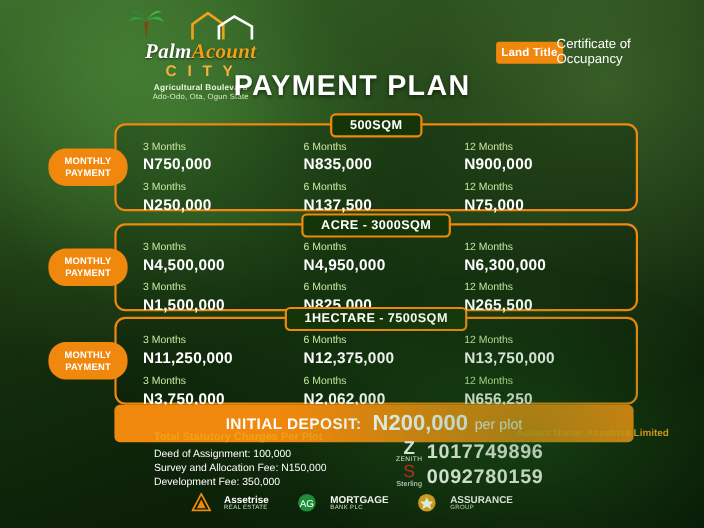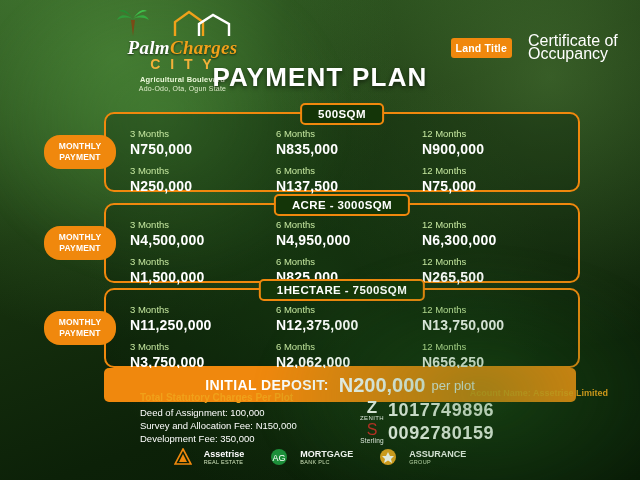--- a/index.html
+++ b/index.html
@@ -57,22 +57,22 @@
     font-size:7px;color:#dfeecb;margin-top:1px;letter-spacing:.2px;
   }
 
   .land-title-wrap{position:absolute;right:128px;top:38px;}
   .land-title{
     background:#f0880d;color:#ffffff;font-size:10.5px;font-weight:bold;
     padding:4px 5px;border-radius:3px;letter-spacing:.2px;
     display:inline-block;
   }
   .cert{
-    position:absolute;right:16px;top:34px;width:96px;
-    color:#ffffff;font-size:16px;line-height:13px;margin-left:32px;
+    position:absolute;right:38px;top:34px;width:96px;
+    color:#ffffff;font-size:12px;line-height:13px;margin-left:32px;
   }
 
   .plan-title{
     position:absolute;left:0;top:62px;width:640px;text-align:center;
     color:#ffffff;font-size:26px;font-weight:bold;letter-spacing:1.2px;
     text-shadow:0 2px 4px rgba(0,0,0,.55);
   }
 
   
   .panel{
@@ -158,21 +158,21 @@
           <path d="M20 13 C30 6 34 10 36 14 C30 11 25 11 20 13Z" fill="#35ad40"></path>
           <path d="M20 13 C14 3 9 3 6 5 C13 6 17 9 20 13Z" fill="#268c31"></path>
           <path d="M20 13 C26 3 31 3 34 5 C27 6 23 9 20 13Z" fill="#3fbf4a"></path>
         </svg>
         <svg class="house" viewBox="0 0 62 28">
           <path d="M2 26 L2 12 L16 2 L30 12 L30 26" fill="none" stroke="#f0a11a" stroke-width="2.4"></path>
           <path d="M26 26 L26 14 L40 5 L56 14 L56 26" fill="none" stroke="#ffffff" stroke-width="2.4"></path>
         </svg>
       </div>
       <div class="logo-name">
-        <span>Palm</span><span class="orange">Charges</span>
+        <span>Palm</span><span class="orange">Acount</span>
       </div>
       <div class="logo-city">C I T Y</div>
       <div class="logo-sub1">Agricultural Boulevard</div>
       <div class="logo-sub2">Ado-Odo, Ota, Ogun State</div>
     </div>
 
     <div class="land-title-wrap">
       <span class="land-title">Land Title</span>
     </div>
     <div class="cert">

